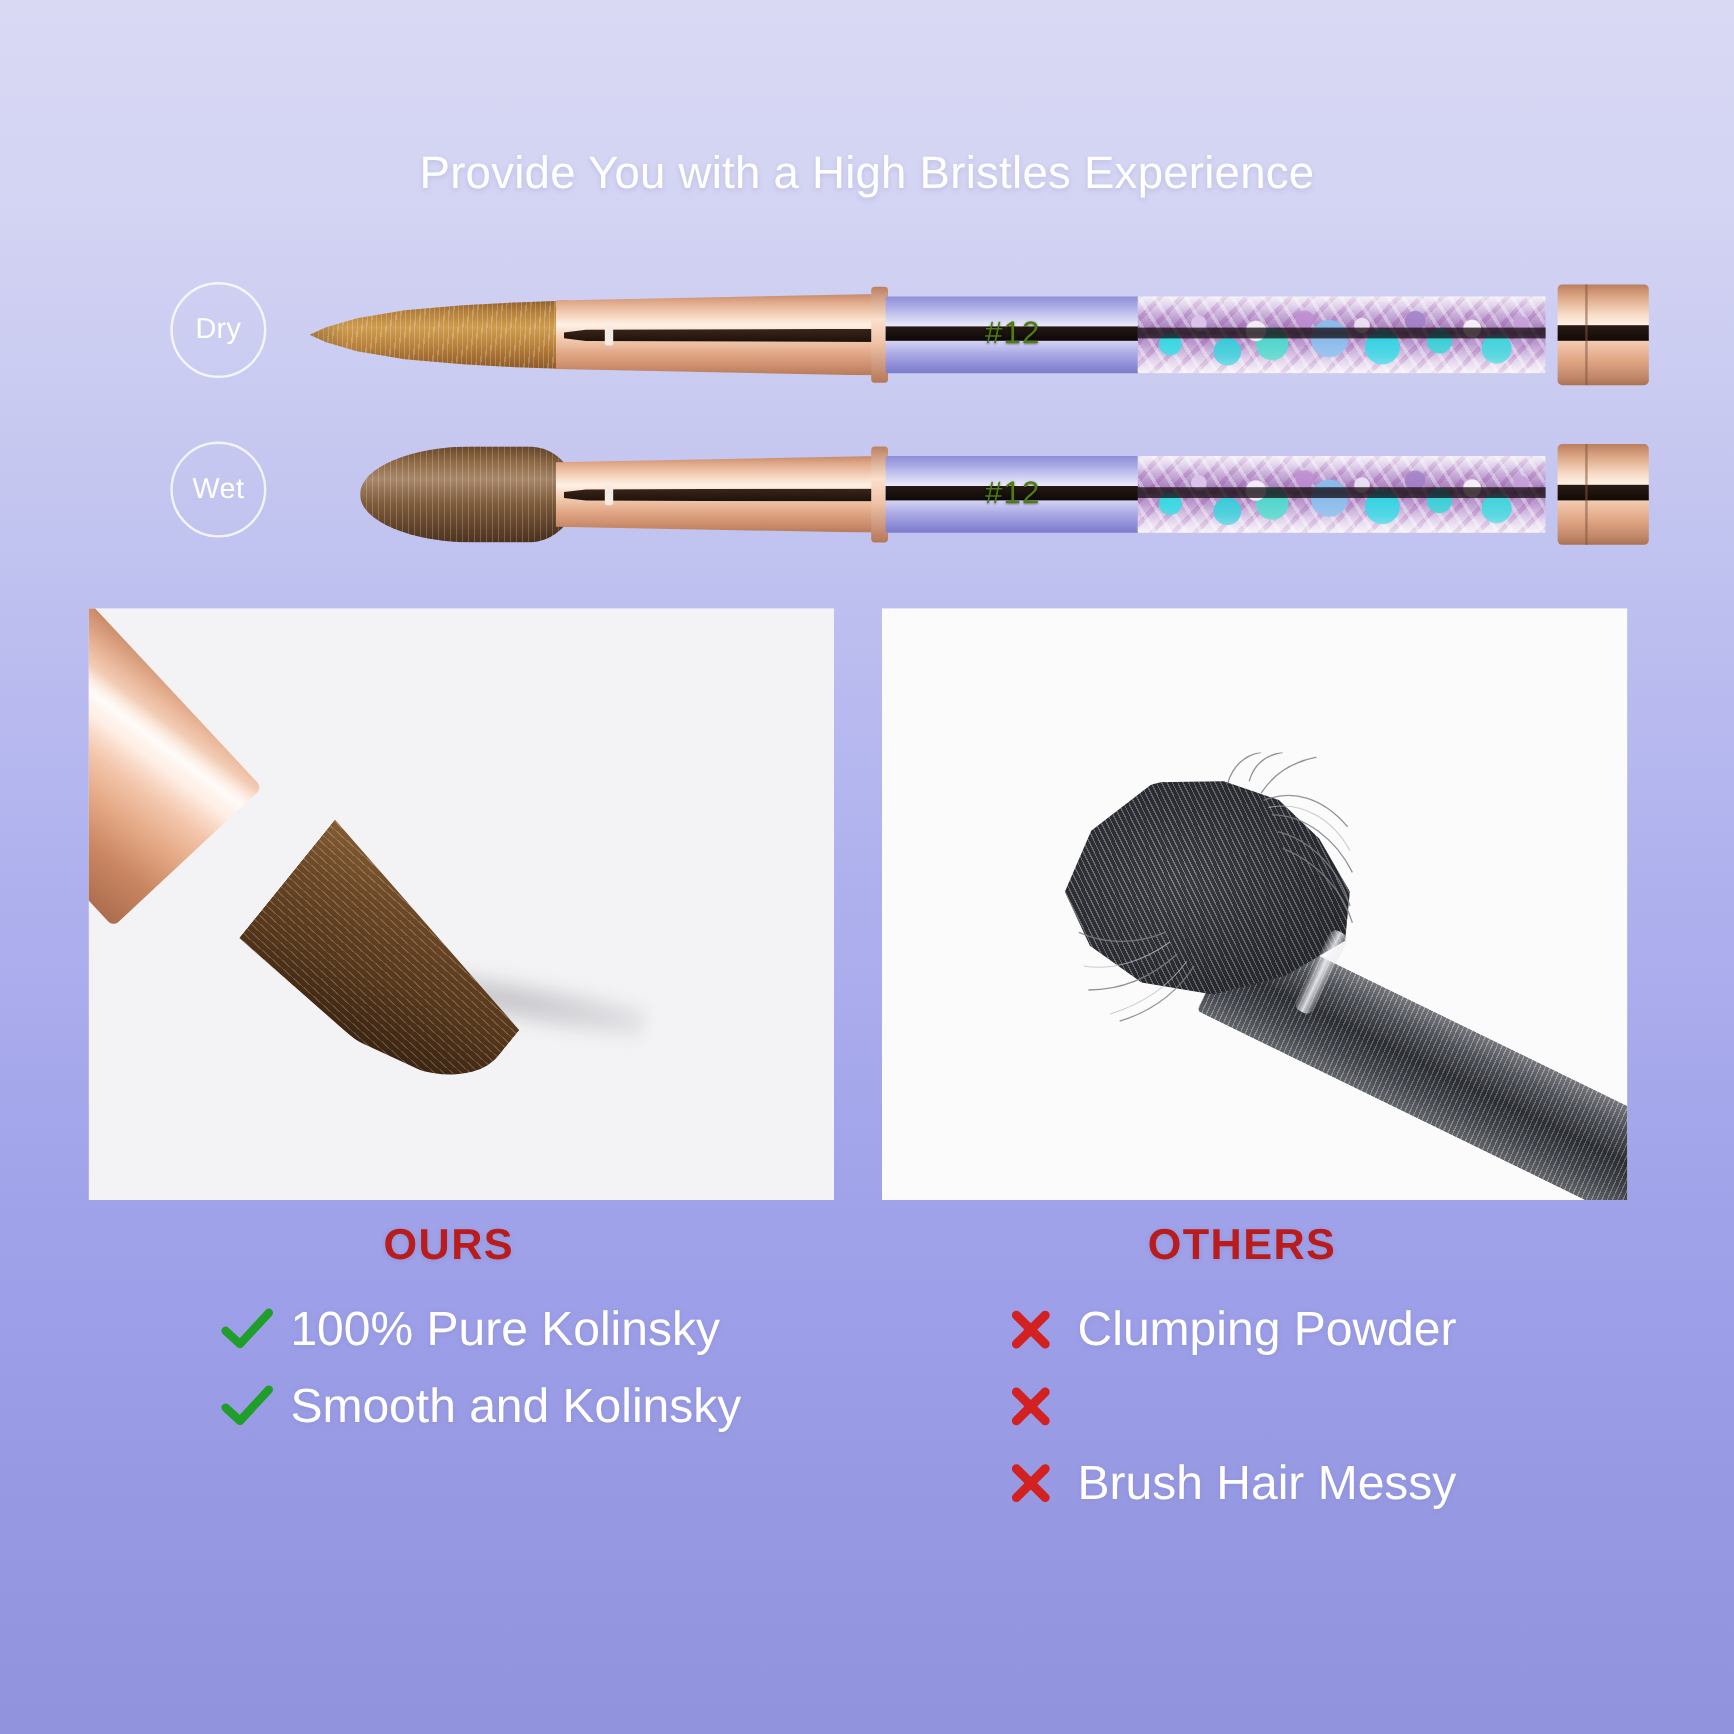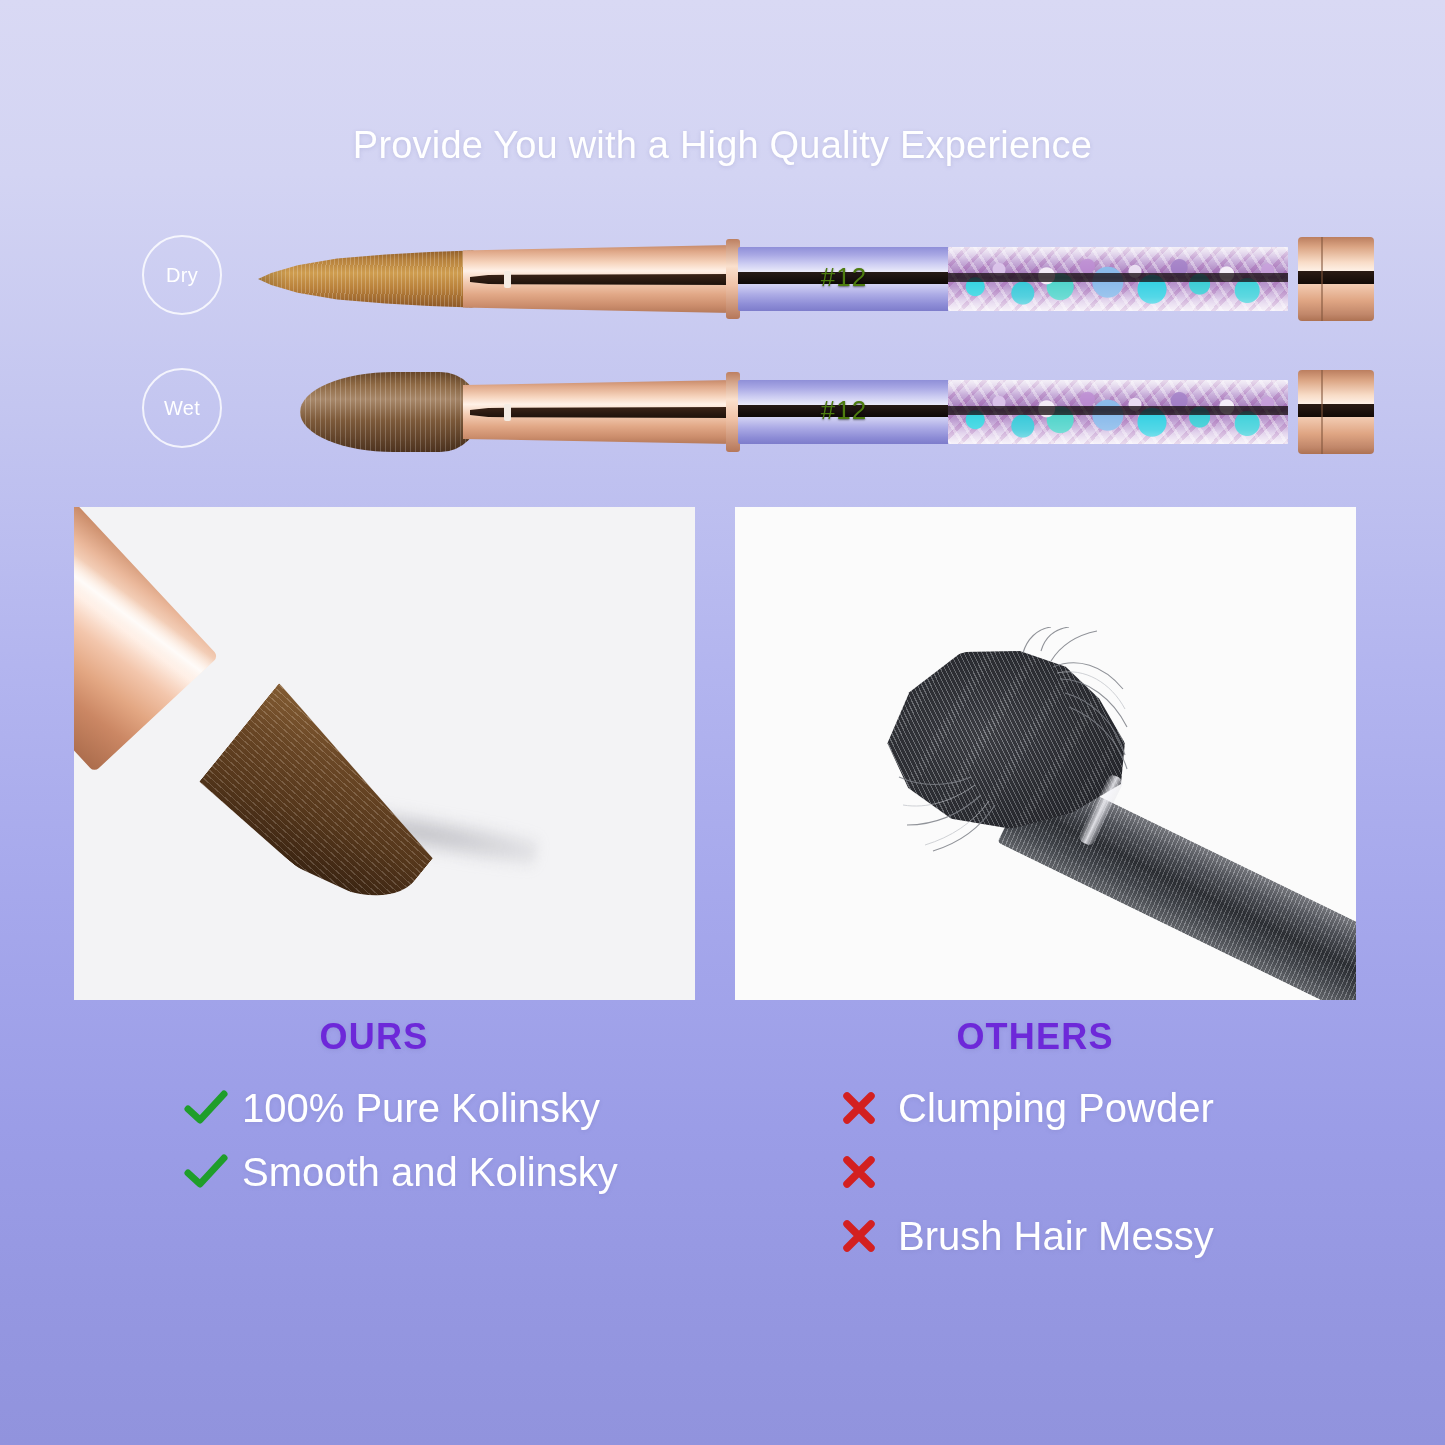--- a/index.html
+++ b/index.html
@@ -36,21 +36,21 @@
   .brush-area { position:relative; margin-top:52px; height:260px; }
   .brush-row { position:absolute; left:0; width:100%; height:120px; }
   .brush-row.dry { top:0; }
   .brush-row.wet { top:133px; }
 
   .badge {
     position:absolute; left:142px; top:16px;
     width:80px; height:80px; border-radius:50%;
     border:2px solid rgba(255,255,255,0.80);
     display:flex; align-items:center; justify-content:center;
-    color:#ffffff; font-size:20px; letter-spacing:0.3px;
+    color:#ffffff; font-size:24px; letter-spacing:0.3px;
   }
 
   
   .brush { position:absolute; left:258px; top:0; width:1100px; height:120px; }
 
   
   .tip { position:absolute; }
   .tip-dry {
     left:0; top:30px; width:220px; height:60px;
     background:
@@ -254,39 +254,39 @@
       rgba(230,230,235,0.10), rgba(245,245,250,0.85), rgba(200,200,210,0.20));
     border-radius:6px;
   }
 
   
   .compare { position:relative; margin-top:14px; height:250px; }
   .col { position:absolute; top:0; width:600px; }
   .col.left  { left:74px; }
   .col.right { left:735px; }
   .col-title {
-    text-align:center; color:#6d28d9; font-size:36px; font-weight:bold;
+    text-align:center; color:#b91c1c; font-size:36px; font-weight:bold;
     letter-spacing:1.2px;
     text-shadow:0 1px 4px rgba(110,110,170,0.25);
   }
   .list { margin-top:18px; padding-left:110px; }
   .col.right .list { padding-left:105px; }
   .item {
     display:flex; align-items:center; height:64px;
     color:#ffffff; font-size:40px; font-weight:400;
     text-shadow:0 1px 4px rgba(110,110,170,0.22);
   }
   .mark { width:58px; flex:0 0 58px; display:flex; align-items:center; }
   .mark svg { display:block; }
 </style>
 </head>
 <body>
 
 <div class="header">
-  <div class="subtitle">Provide You with a High Quality Experience</div>
+  <div class="subtitle">Provide You with a High Bristles Experience</div>
 </div>
 
 <div class="brush-area">
 
   <div class="brush-row dry">
     <div class="badge">
       <span>Dry</span>
     </div>
     <div class="brush">
       <div class="tip tip-dry"></div>

